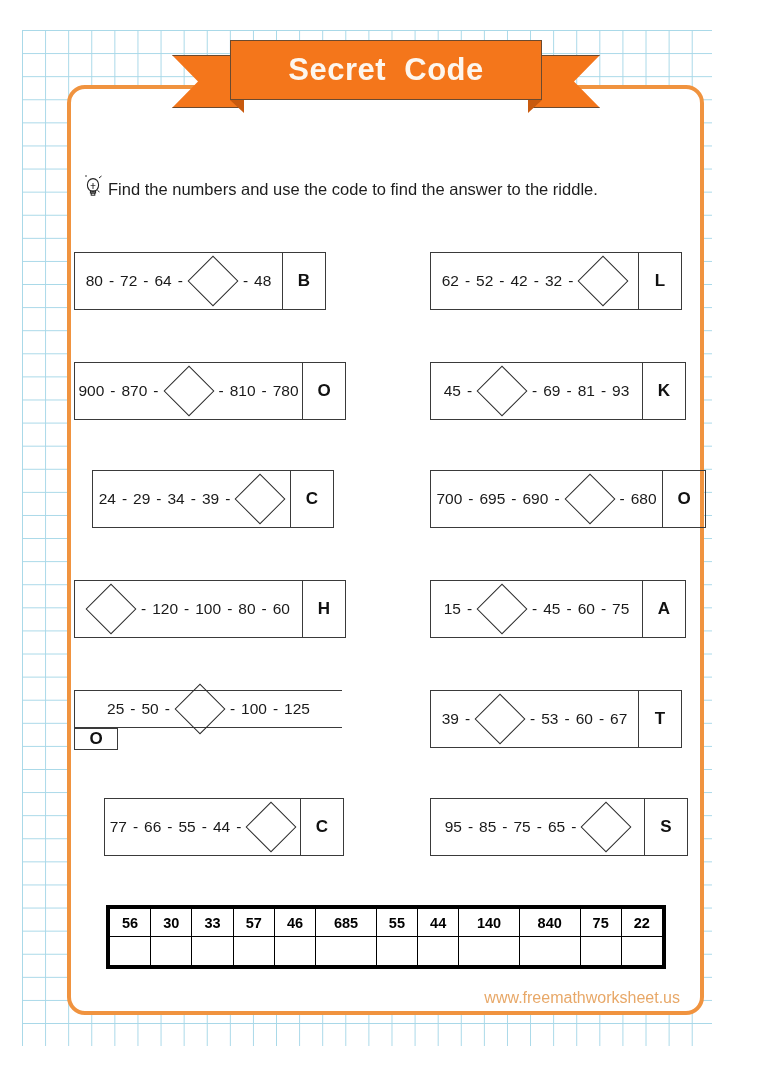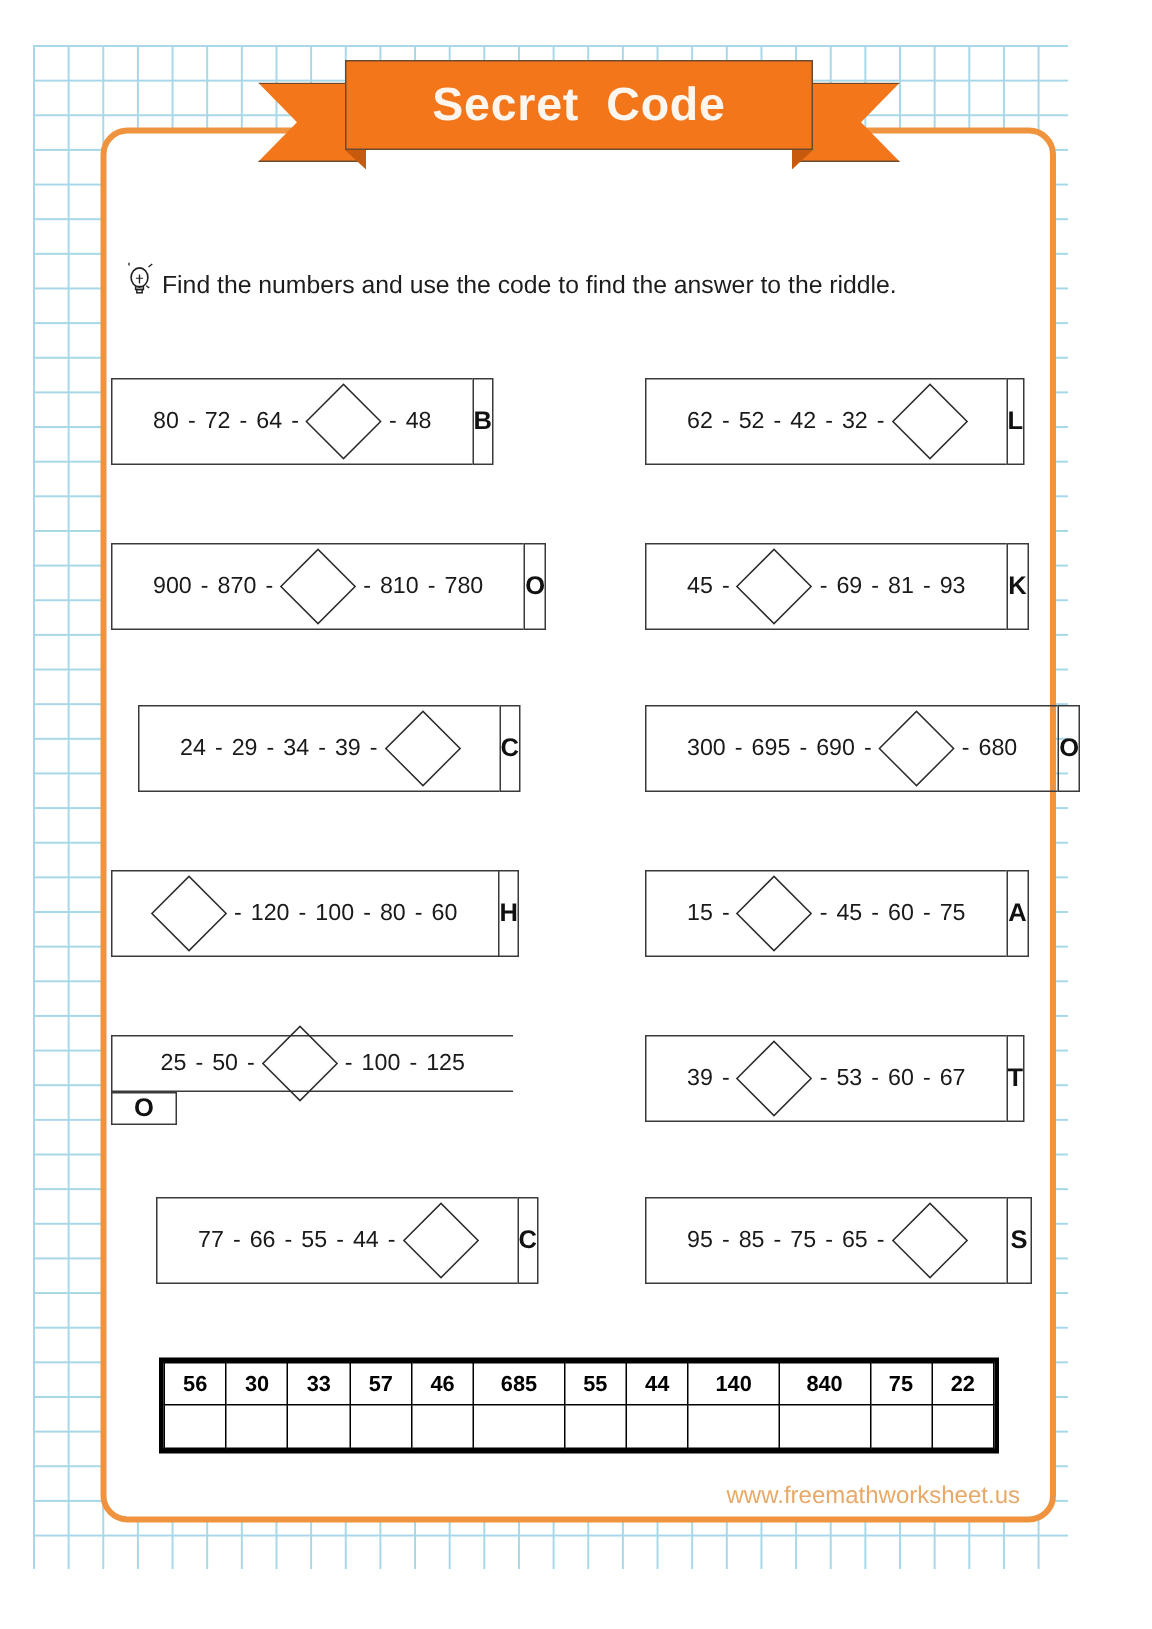--- a/index.html
+++ b/index.html
@@ -130,21 +130,21 @@
     display: flex;
     align-items: stretch;
   }
   .prob .seq {
     flex: 1 1 auto;
     border: 1px solid #3a3a3a;
     border-right: none;
     display: flex;
     align-items: center;
     justify-content: center;
-    padding: 0 26px;
+    padding: 0 2px;
     box-sizing: border-box;
     text-align: center;
   }
   .prob .letter {
     width: 44px;
     border: 1px solid #3a3a3a;
     display: flex;
     align-items: center;
     justify-content: center;
     font-size: 17px;
@@ -318,21 +318,21 @@
             <span class="num">39</span>
             <span class="dash">-</span>
             <span class="diamond"></span>
           </div>
         </div>
         <div class="letter">C</div>
       </div>
       <div class="prob" style="left: 430px; top: 470px; width: 276px;">
         <div class="seq">
           <div class="seq-inner">
-            <span class="num">300</span>
+            <span class="num">700</span>
             <span class="dash">-</span>
             <span class="num">695</span>
             <span class="dash">-</span>
             <span class="num">690</span>
             <span class="dash">-</span>
             <span class="diamond"></span>
             <span class="dash">-</span>
             <span class="num">680</span>
           </div>
         </div>

